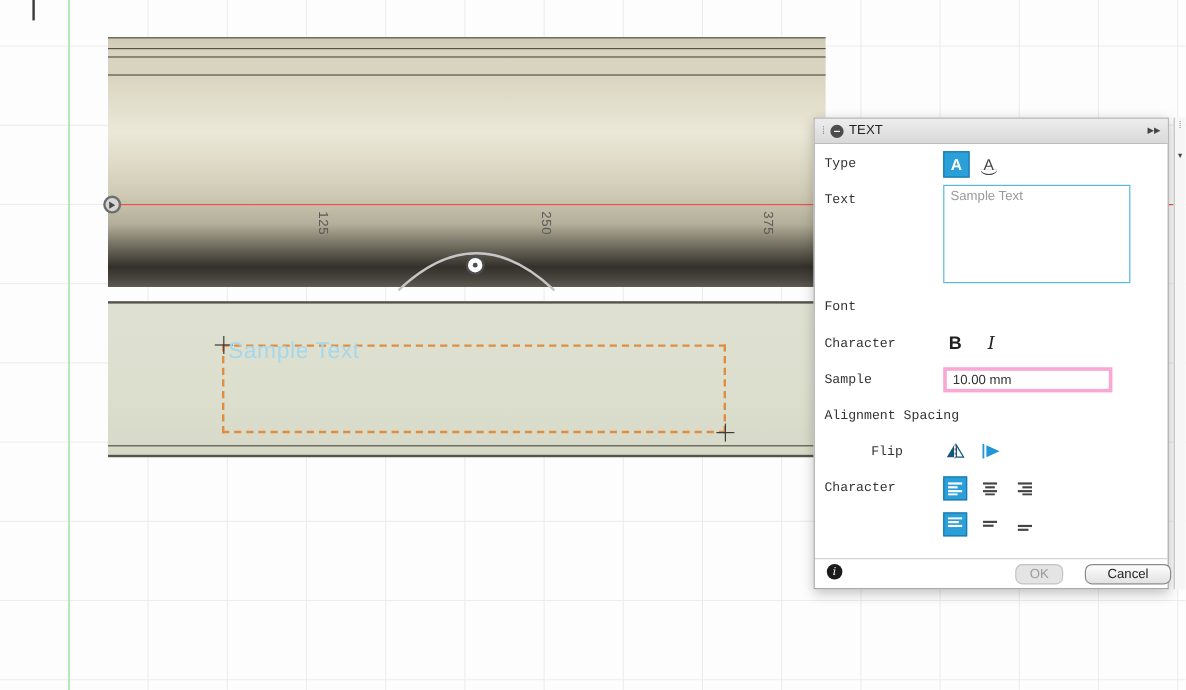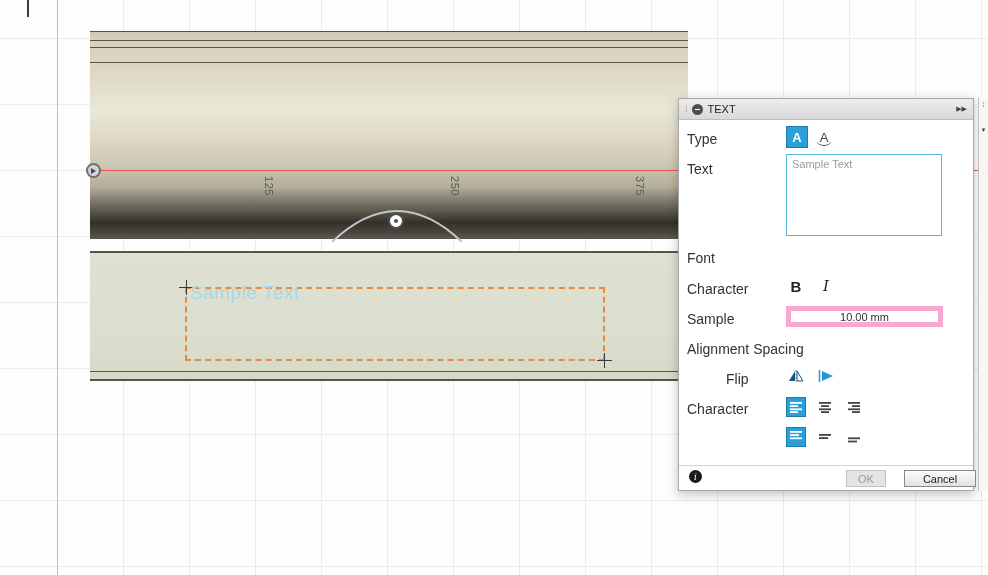--- a/index.html
+++ b/index.html
@@ -37,48 +37,48 @@
 
   
   .panel { position:absolute; left:678px; top:98px; width:296px; height:393px; background:#fff; border:1px solid #a8a8a8; box-shadow:0 3px 10px rgba(0,0,0,0.25); z-index:10; font-size:11px; color:#333; }
   .panel-header { position:absolute; left:0; top:0; right:0; height:21px; background:linear-gradient(180deg,#ededed,#d9d9d9); border-bottom:1px solid #bdbdbd; display:flex; align-items:center; padding:0 6px; gap:5px; }
   .grip { color:#888; font-size:9px; line-height:9px; letter-spacing:-1px; }
   .minus-icon { position:relative; width:11px; height:11px; border-radius:50%; background:#4d4d4d; flex:0 0 auto; }
   .minus-icon::after { content:""; position:absolute; left:3px; top:5px; width:5px; height:1.5px; background:#fff; }
   .panel-title { font-size:11px; color:#222; }
   .expand-icon { margin-left:auto; font-size:7px; color:#444; letter-spacing:0px; }
 
-  .lbl { position:absolute; left:8px; font-size:14px; color:#333; }
+  .lbl { position:absolute; left:8px; font-size:11px; color:#333;font-family:Liberation Mono, monospace; }
 
   .type-btn { position:absolute; width:22px; height:22px; display:flex; align-items:center; justify-content:center; font-size:13px; cursor:pointer; }
   .type-btn.selected { background:#2b9fd9; border:1px solid #1a7aa8; color:#fff; font-weight:bold; }
   .type-btn.path { color:#444; position:absolute; }
   .type-btn.path .curve { position:absolute; left:4px; bottom:2px; width:14px; height:5px; border-bottom:1.5px solid #444; border-radius:0 0 50% 50%/0 0 100% 100%; }
 
   .text-area { position:absolute; left:107px; top:55px; width:156px; height:82px; border:1px solid #58b7e0; resize:none; outline:none; font-family:"Liberation Sans",sans-serif; font-size:11px; padding:3px 5px; color:#333; }
   .text-area::placeholder { color:#9a9a9a; }
 
   .select-box { position:absolute; left:107px; top:146px; width:157px; height:22px; border:1px solid #9a9a9a; background:#fff; display:flex; align-items:center; padding-left:6px; cursor:pointer; }
   .select-arrow-wrap { margin-left:auto; width:17px; height:100%; border-left:1px solid #d5d5d5; display:flex; align-items:center; justify-content:center; }
   .select-arrow { width:0; height:0; border-left:3.5px solid transparent; border-right:3.5px solid transparent; border-top:4.5px solid #333; }
 
   .bi-btn { position:absolute; width:22px; height:22px; display:flex; align-items:center; justify-content:center; cursor:pointer; color:#222; }
   .bi-b { font-weight:bold; font-size:15px; }
   .bi-i { font-family:"DejaVu Serif", serif; font-style:italic; font-size:15px; }
 
-  .input-box { position:absolute; left:107px; width:157px; height:21px; border:5px solid #f9a8d4; font-family:"Liberation Sans",sans-serif; font-size:11px; padding:1px 5px; color:#333; outline:none;text-align:center; }
+  .input-box { position:absolute; left:107px; width:141px; height:21px; border:3px solid #f9a8d4; font-family:"Liberation Sans",sans-serif; font-size:11px; padding:1px 5px; color:#333; outline:none; }
 
   .flip-btn { position:absolute; width:22px; height:18px; display:flex; align-items:center; justify-content:center; cursor:pointer; }
 
   .align-btn { position:absolute; width:20px; height:20px; display:flex; align-items:center; justify-content:center; cursor:pointer; }
   .align-btn.selected { background:#2b9fd9; border:1px solid #1a7aa8; }
 
   .footer-sep { position:absolute; left:0; right:0; top:366px; border-top:1px solid #d2d2d2; }
   .info-icon { position:absolute; left:10px; top:371px; width:13px; height:13px; border-radius:50%; background:#1a1a1a; color:#fff; font-size:9px; font-family:"DejaVu Serif",serif; font-style:italic; display:flex; align-items:center; justify-content:center; cursor:pointer; }
-  .btn { position:absolute; top:371px; height:17px; font-size:11px; display:flex; align-items:center; justify-content:center; border-radius:0; cursor:pointer; }
+  .btn { position:absolute; top:371px; height:17px; font-size:11px; display:flex; align-items:center; justify-content:center; border-radius:6px; cursor:pointer; }
   .btn-ok { left:167px; width:40px; background:#e4e4e4; border:1px solid #c2c2c2; color:#9a9a9a; }
   .btn-cancel { left:225px; width:72px; background:linear-gradient(180deg,#fdfdfd,#e2e2e2); border:1px solid #8a8a8a; color:#222; }
 
   .right-strip { position:absolute; left:978px; top:98px; width:10px; height:393px; background:#f6f6f6; border-left:1px solid #c0c0c0; z-index:10; }
   .right-strip .grip2 { position:absolute; left:0; right:0; top:3px; text-align:center; font-size:8px; color:#888; line-height:8px; }
   .right-strip .collapse { position:absolute; left:0; right:0; top:28px; text-align:center; font-size:7px; color:#444; cursor:pointer; }
 </style>
 </head>
 <body>
 

